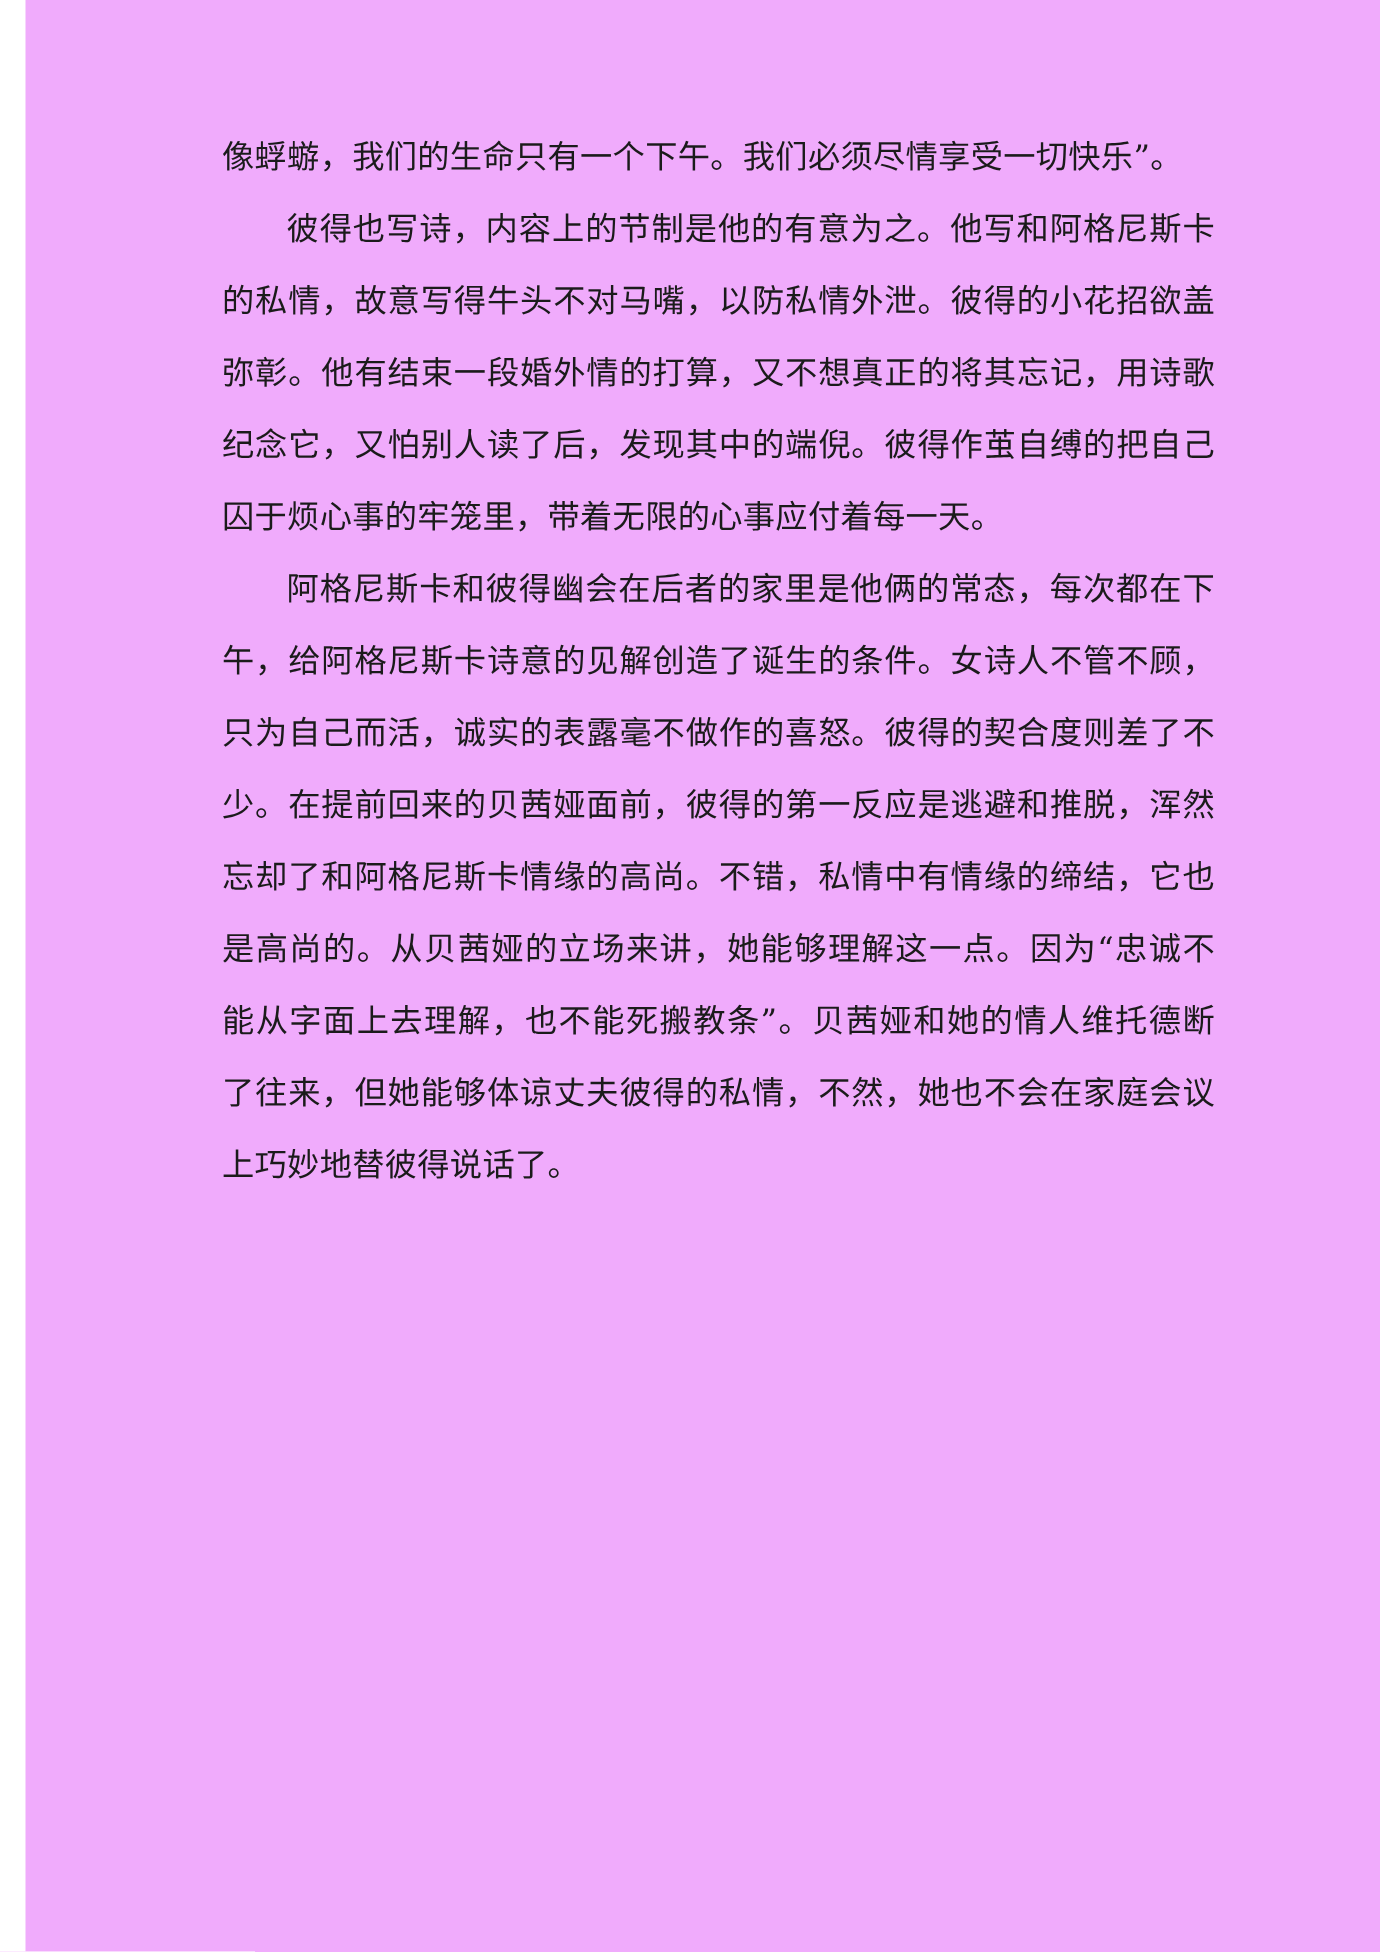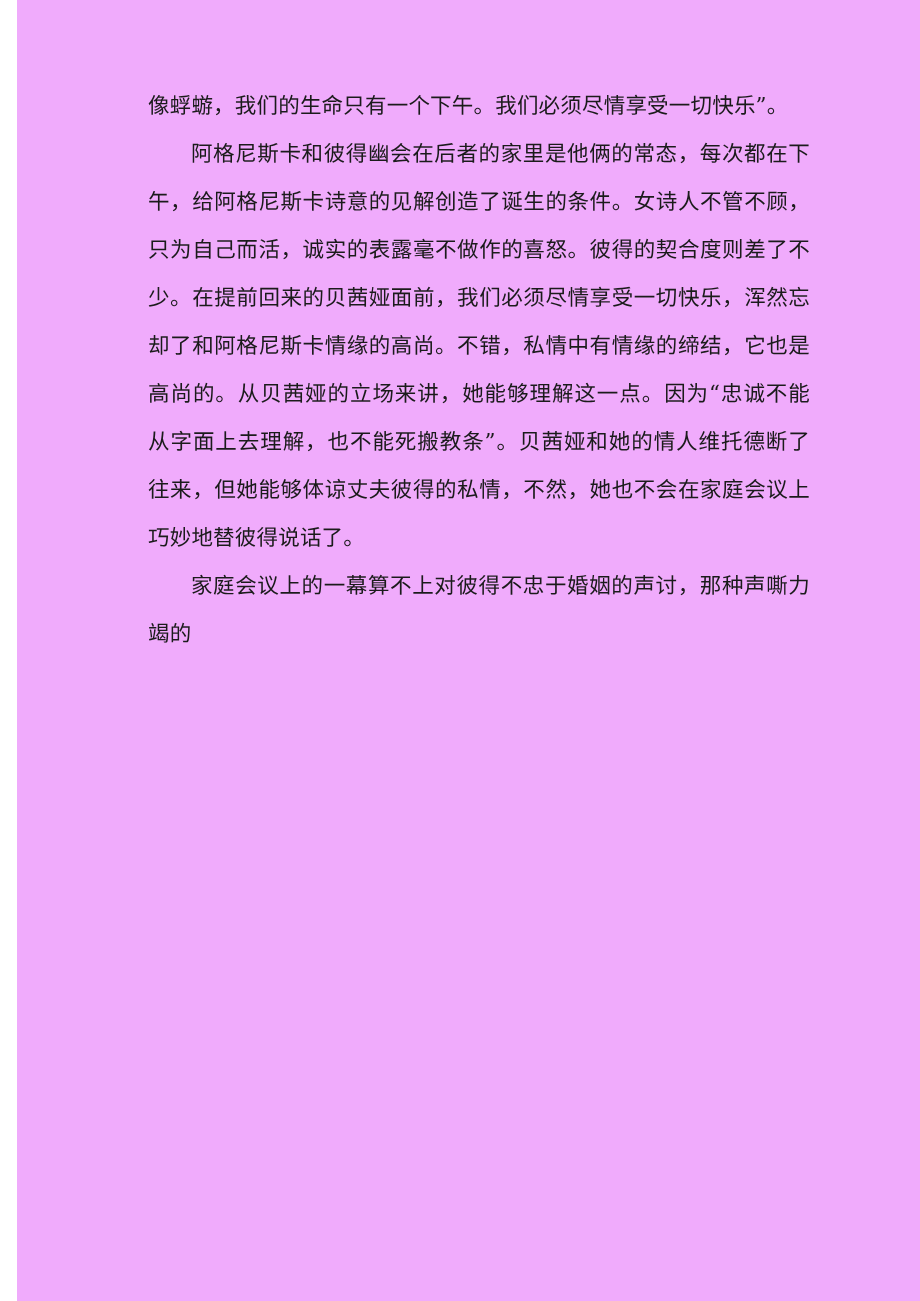--- a/index.html
+++ b/index.html
@@ -51,19 +51,19 @@
 </style>
 </head>
 <body>
 
 <div class="page">
   <div class="page-body">
 
     <p class="para">像蜉蝣，我们的生命只有一个下午。我们必须尽情享受一切快乐”。</p>
 
 
+    <p class="para indent">彼得也写诗，内容上的节制是他的有意为之。他写和阿格尼斯卡的私情，故意写得牛头不对马嘴，以防私情外泄。彼得的小花招欲盖弥彰。他有结束一段婚外情的打算，又不想真正的将其忘记，用诗歌纪念它，又怕别人读了后，发现其中的端倪。彼得作茧自缚的把自己囚于烦心事的牢笼里，带着无限的心事应付着每一天。</p>
 
-    <p class="para indent">阿格尼斯卡和彼得幽会在后者的家里是他俩的常态，每次都在下午，给阿格尼斯卡诗意的见解创造了诞生的条件。女诗人不管不顾，只为自己而活，诚实的表露毫不做作的喜怒。彼得的契合度则差了不少。在提前回来的贝茜娅面前，我们必须尽情享受一切快乐，浑然忘却了和阿格尼斯卡情缘的高尚。不错，私情中有情缘的缔结，它也是高尚的。从贝茜娅的立场来讲，她能够理解这一点。因为“忠诚不能从字面上去理解，也不能死搬教条”。贝茜娅和她的情人维托德断了往来，但她能够体谅丈夫彼得的私情，不然，她也不会在家庭会议上巧妙地替彼得说话了。</p>
+    <p class="para indent">阿格尼斯卡和彼得幽会在后者的家里是他俩的常态，每次都在下午，给阿格尼斯卡诗意的见解创造了诞生的条件。女诗人不管不顾，只为自己而活，诚实的表露毫不做作的喜怒。彼得的契合度则差了不少。在提前回来的贝茜娅面前，彼得的第一反应是逃避和推脱，浑然忘却了和阿格尼斯卡情缘的高尚。不错，私情中有情缘的缔结，它也是高尚的。从贝茜娅的立场来讲，她能够理解这一点。因为“忠诚不能从字面上去理解，也不能死搬教条”。贝茜娅和她的情人维托德断了往来，但她能够体谅丈夫彼得的私情，不然，她也不会在家庭会议上巧妙地替彼得说话了。</p>
 
-    <p class="para indent">家庭会议上的一幕算不上对彼得不忠于婚姻的声讨，那种声嘶力竭的</p>
 
   </div>
 </div>
 
 </body></html>

